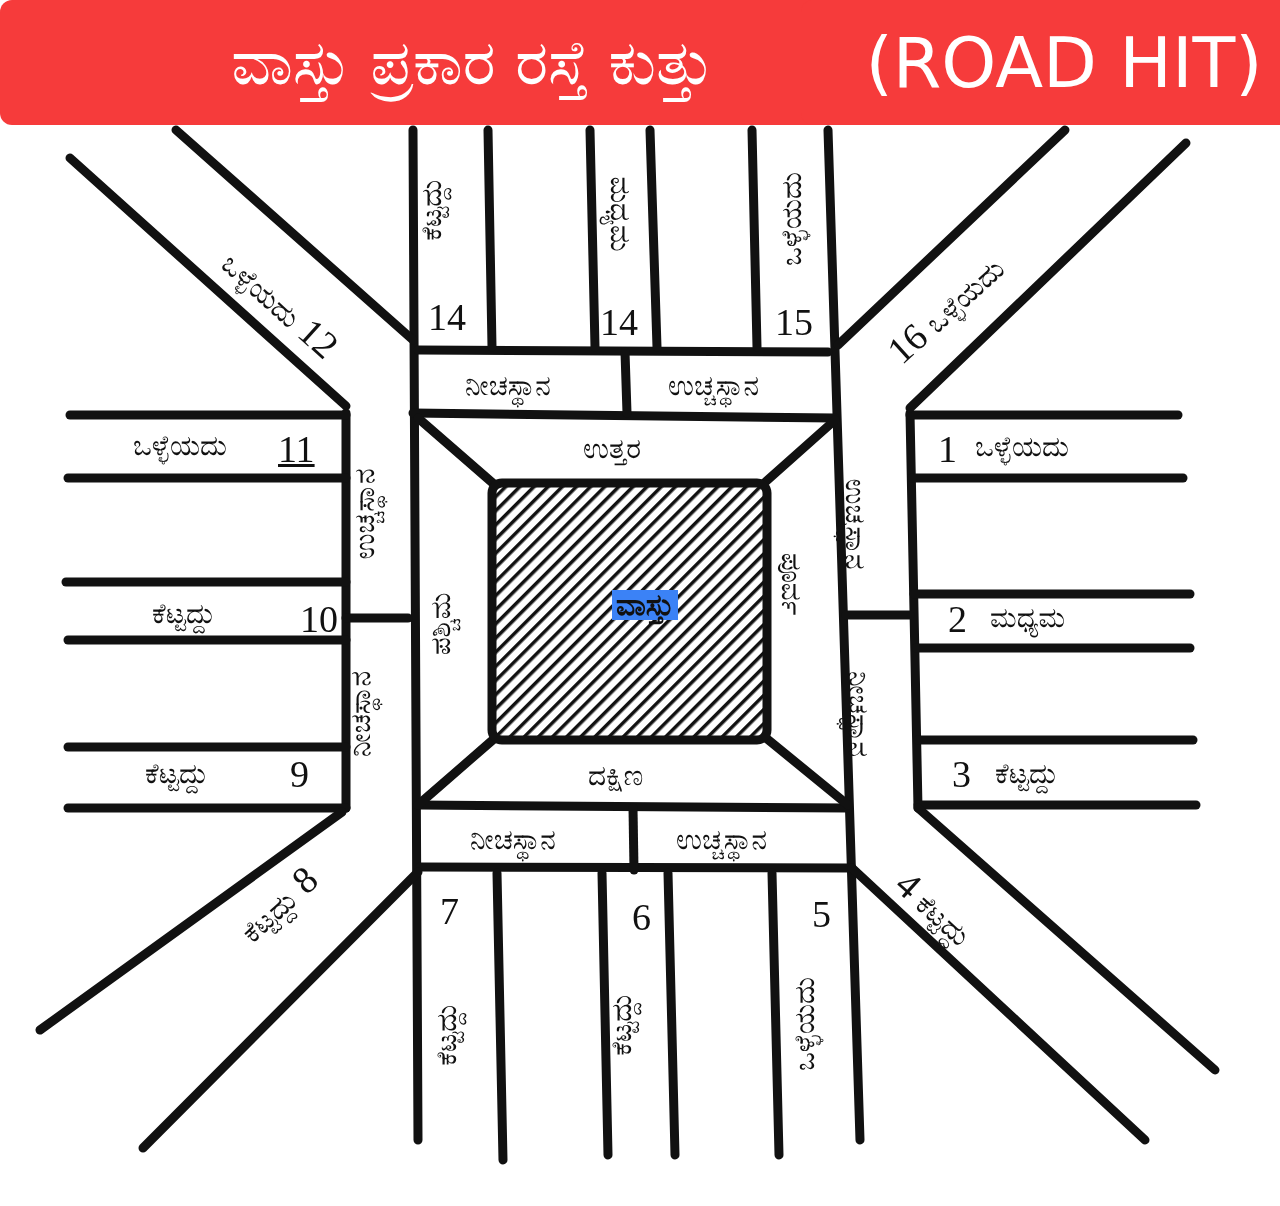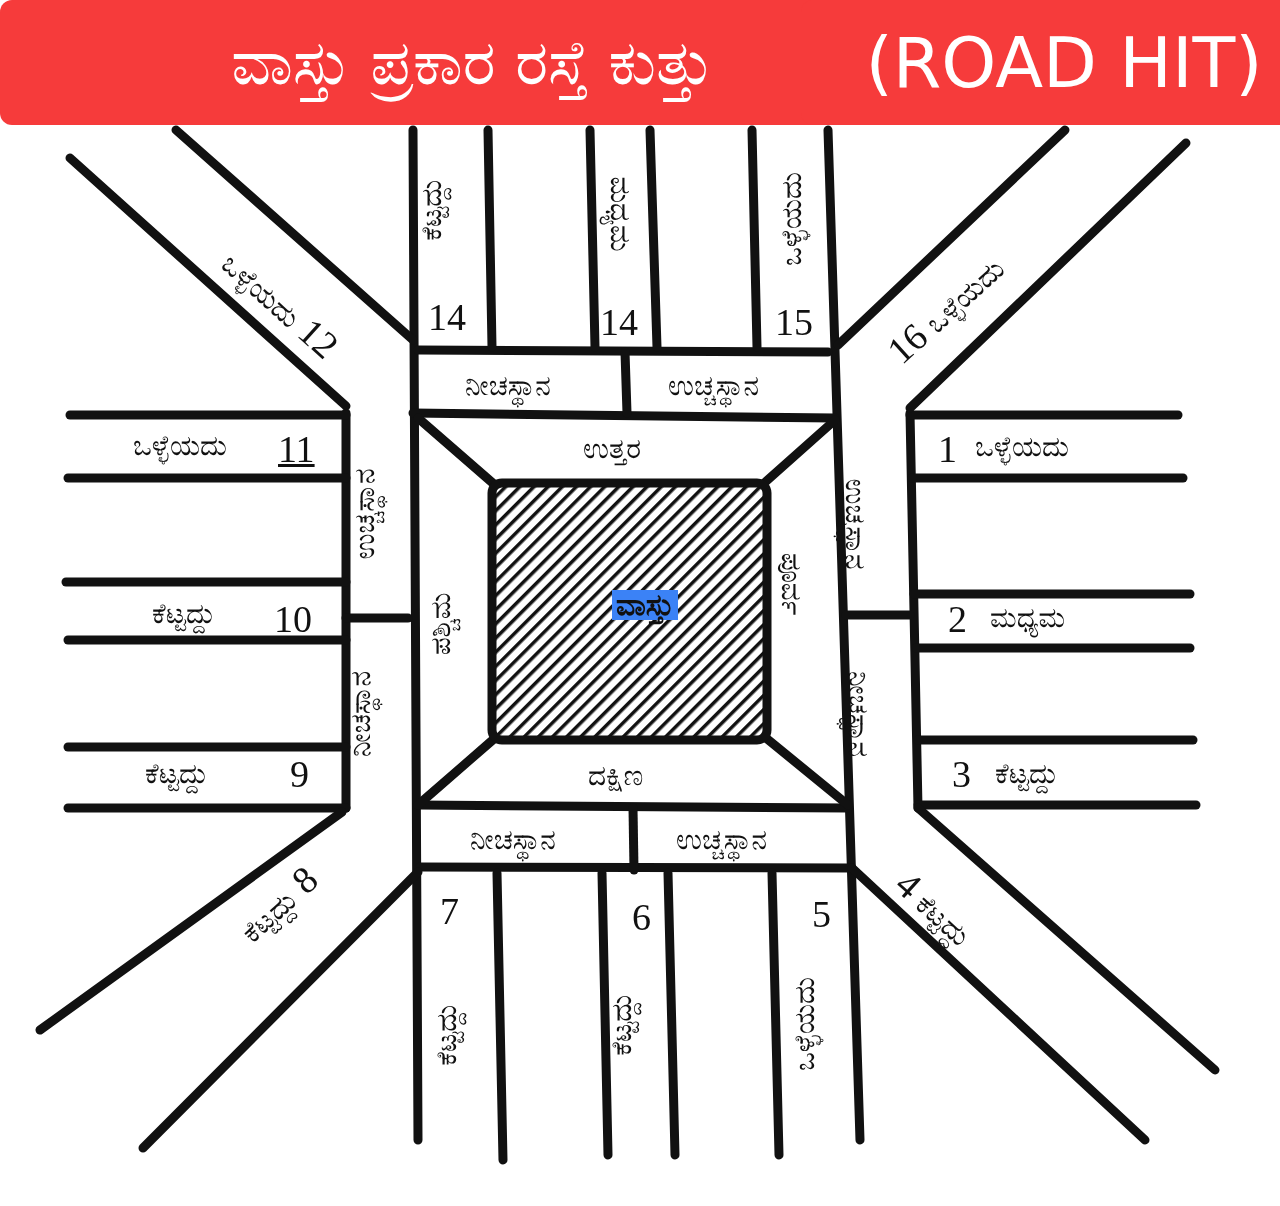--- a/index.html
+++ b/index.html
@@ -138,21 +138,21 @@
 
 <div class="lbl kn" style="left:232px; top:885px; transform: rotate(-42deg);">
   <span>ಕೆಟ್ಟದ್ದು</span>
   <span class="num">8</span>
 </div>
 
 <div class="lbl kn" style="left:145px; top:760px;">ಕೆಟ್ಟದ್ದು</div>
 <div class="lbl num" style="left:290px; top:755px;">9</div>
 
 <div class="lbl kn" style="left:152px; top:600px;">ಕೆಟ್ಟದ್ದು</div>
-<div class="lbl num" style="left:274px; top:600px;">10</div>
+<div class="lbl num" style="left:300px; top:600px;">10</div>
 
 <div class="lbl kn" style="left:133px; top:432px;">ಒಳ್ಳೆಯದು</div>
 <div class="lbl num" style="left:278px; top:430px;text-decoration:underline;">11</div>
 
 <div class="lbl kn" style="left:210px; top:285px; transform: rotate(42deg);">
   <span>ಒಳ್ಳೆಯದು</span>
   <span class="num">12</span>
 </div>
 
 <div class="lbl kn" style="left:400px; top:195px; transform: rotate(-90deg);">ಕೆಟ್ಟದ್ದು</div>

